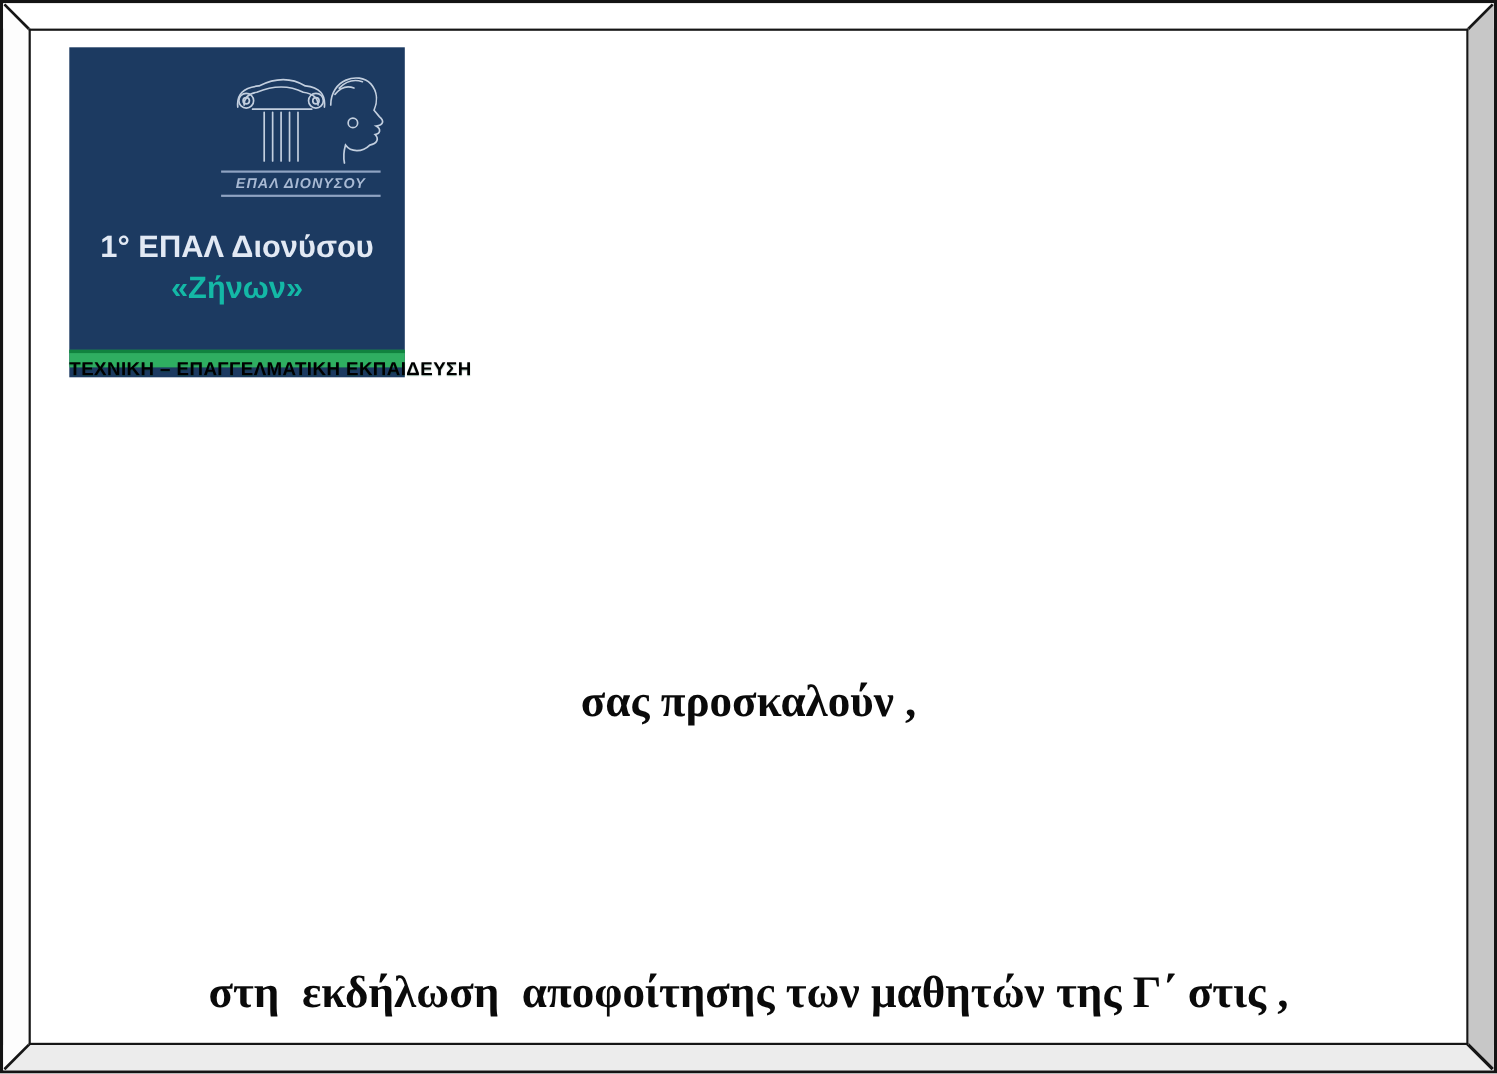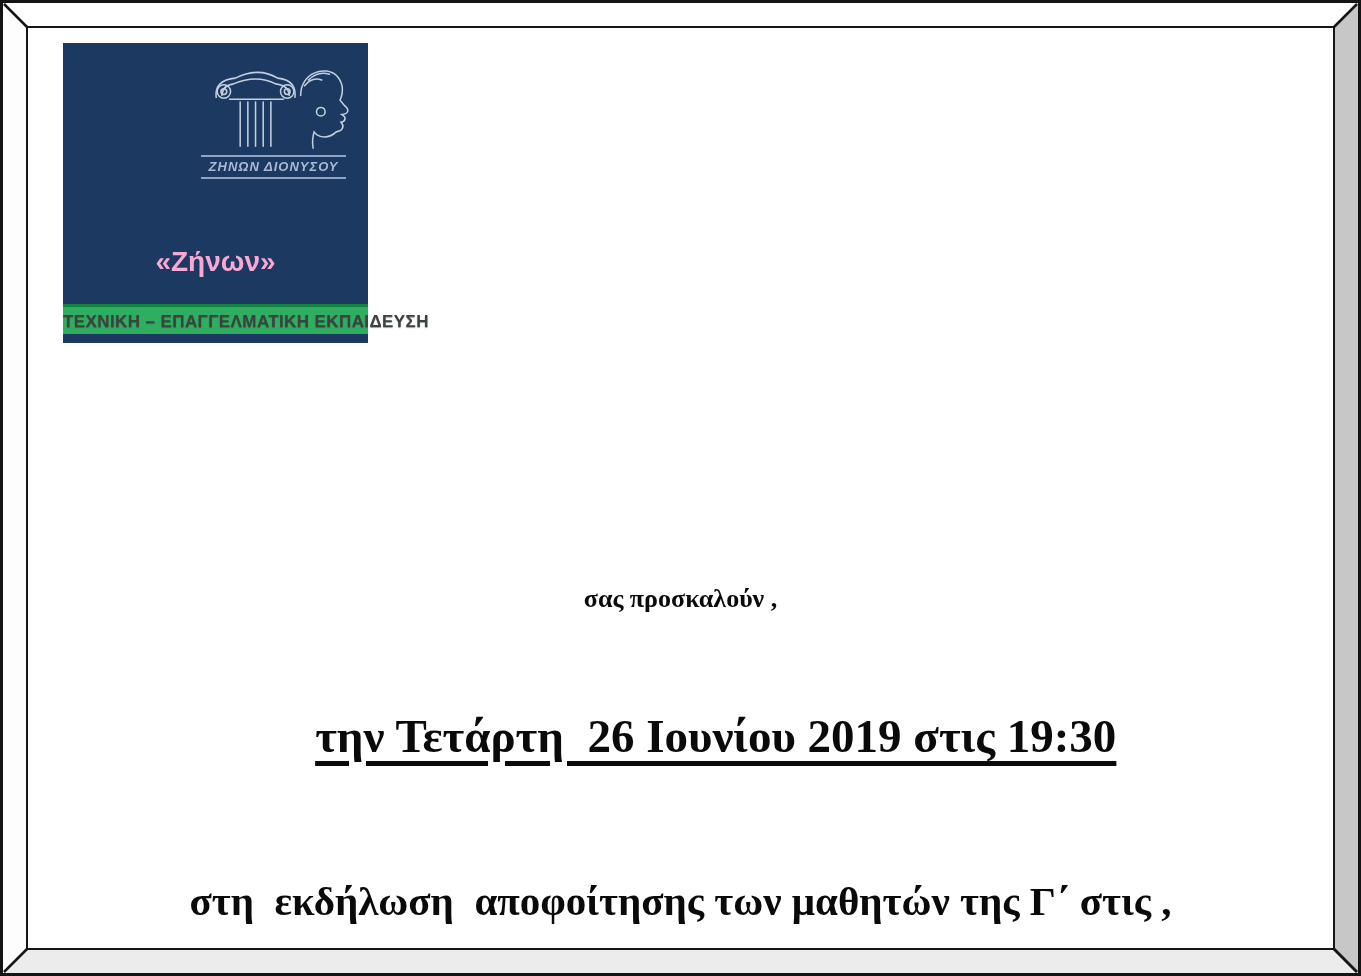--- a/index.html
+++ b/index.html
@@ -80,51 +80,51 @@
     white-space: pre;
   }
   .school-line2 {
     position: absolute;
     left: 0; right: 0;
     top: 203px;
     text-align: center;
     font-family: "Liberation Sans", sans-serif;
     font-size: 28px;
     font-weight: 600;
-    color: #f9a8d4;
+    color: #14b8a6;
     white-space: pre;
   }
   .banner {
     position: absolute;
     left: 0; right: 0;
     bottom: 9px;
-    height: 30px;
+    height: 16px;
     border-top: 3px solid #11833f;
     font-family: "Liberation Sans", sans-serif;
     font-weight: 800;
     font-size: 17px;
     line-height: 29px;
     letter-spacing: 0.4px;
-    color: #404040;
+    color: #000000;
     text-align: center;
     text-shadow: 0 1px 1px rgba(0,60,30,.45);
     white-space: pre;
   }
 
   
   .txt {
     position: absolute;
     left: 0; right: 0;
     text-align: center;
     color: #0a0a0a;
     font-weight: bold;
     white-space: pre-wrap;
   }
   .hosts   { top: 365px; font-size: 41px; line-height: 53px; }
-  .invite  { top: 556px; font-size: 26px; }
+  .invite  { top: 585px; font-size: 41px; }
   .date    { top: 627px; font-size: 47px; }
   .date .date-text {
     text-decoration: underline;
     text-decoration-thickness: 5px;
     text-underline-offset: 9px;
   }
   .event   { top: 741px; font-size: 41px; line-height: 53px; }
 
   sup.s {
     font-size: 58%;
@@ -164,36 +164,34 @@
 
           <path d="M33,47 V93 M41,47 V93 M49,47 V93 M57,47 V93 M65,47 V93"></path>
 
           <path d="M96,40 C96,16 122,8 134,20 C141,28 140,38 137,45 L142,51 C147,55 146,59 139,60 C144,63 143,67 138,68 C142,72 140,77 133,78 C126,85 115,85 110,78 C108,85 108,90 109,95"></path>
           <circle cx="117" cy="57" r="4.5"></circle>
 
           <path d="M100,30 Q108,20 118,24 M104,24 Q114,14 126,18"></path>
         </g>
       </svg>
 
-      <div class="muni">ΖΗΝΩΝ ΔΙΟΝΥΣΟΥ</div>
+      <div class="muni">ΕΠΑΛ ΔΙΟΝΥΣΟΥ</div>
 
+      <div class="school-line1">1° ΕΠΑΛ Διονύσου</div>
 
       <div class="school-line2">«Ζήνων»</div>
 
       <div class="banner" style="background-color: rgb(47, 174, 97);">ΤΕΧΝΙΚΗ – ΕΠΑΓΓΕΛΜΑΤΙΚΗ ΕΚΠΑΙΔΕΥΣΗ</div>
     </div>
 
     <div class="txt hosts">
     </div>
 
     <div class="txt invite">σας προσκαλούν ,</div>
 
-    <div class="txt date">
-      <span class="date-text">την Τετάρτη  26 Ιουνίου 2019 στις 19:30</span>
-    </div>
 
     <div class="txt event">
       <div>στη  εκδήλωση  αποφοίτησης των μαθητών της Γ΄ στις ,</div>
       
     </div>
 
   </div>
 </div>
 
 </body></html>

